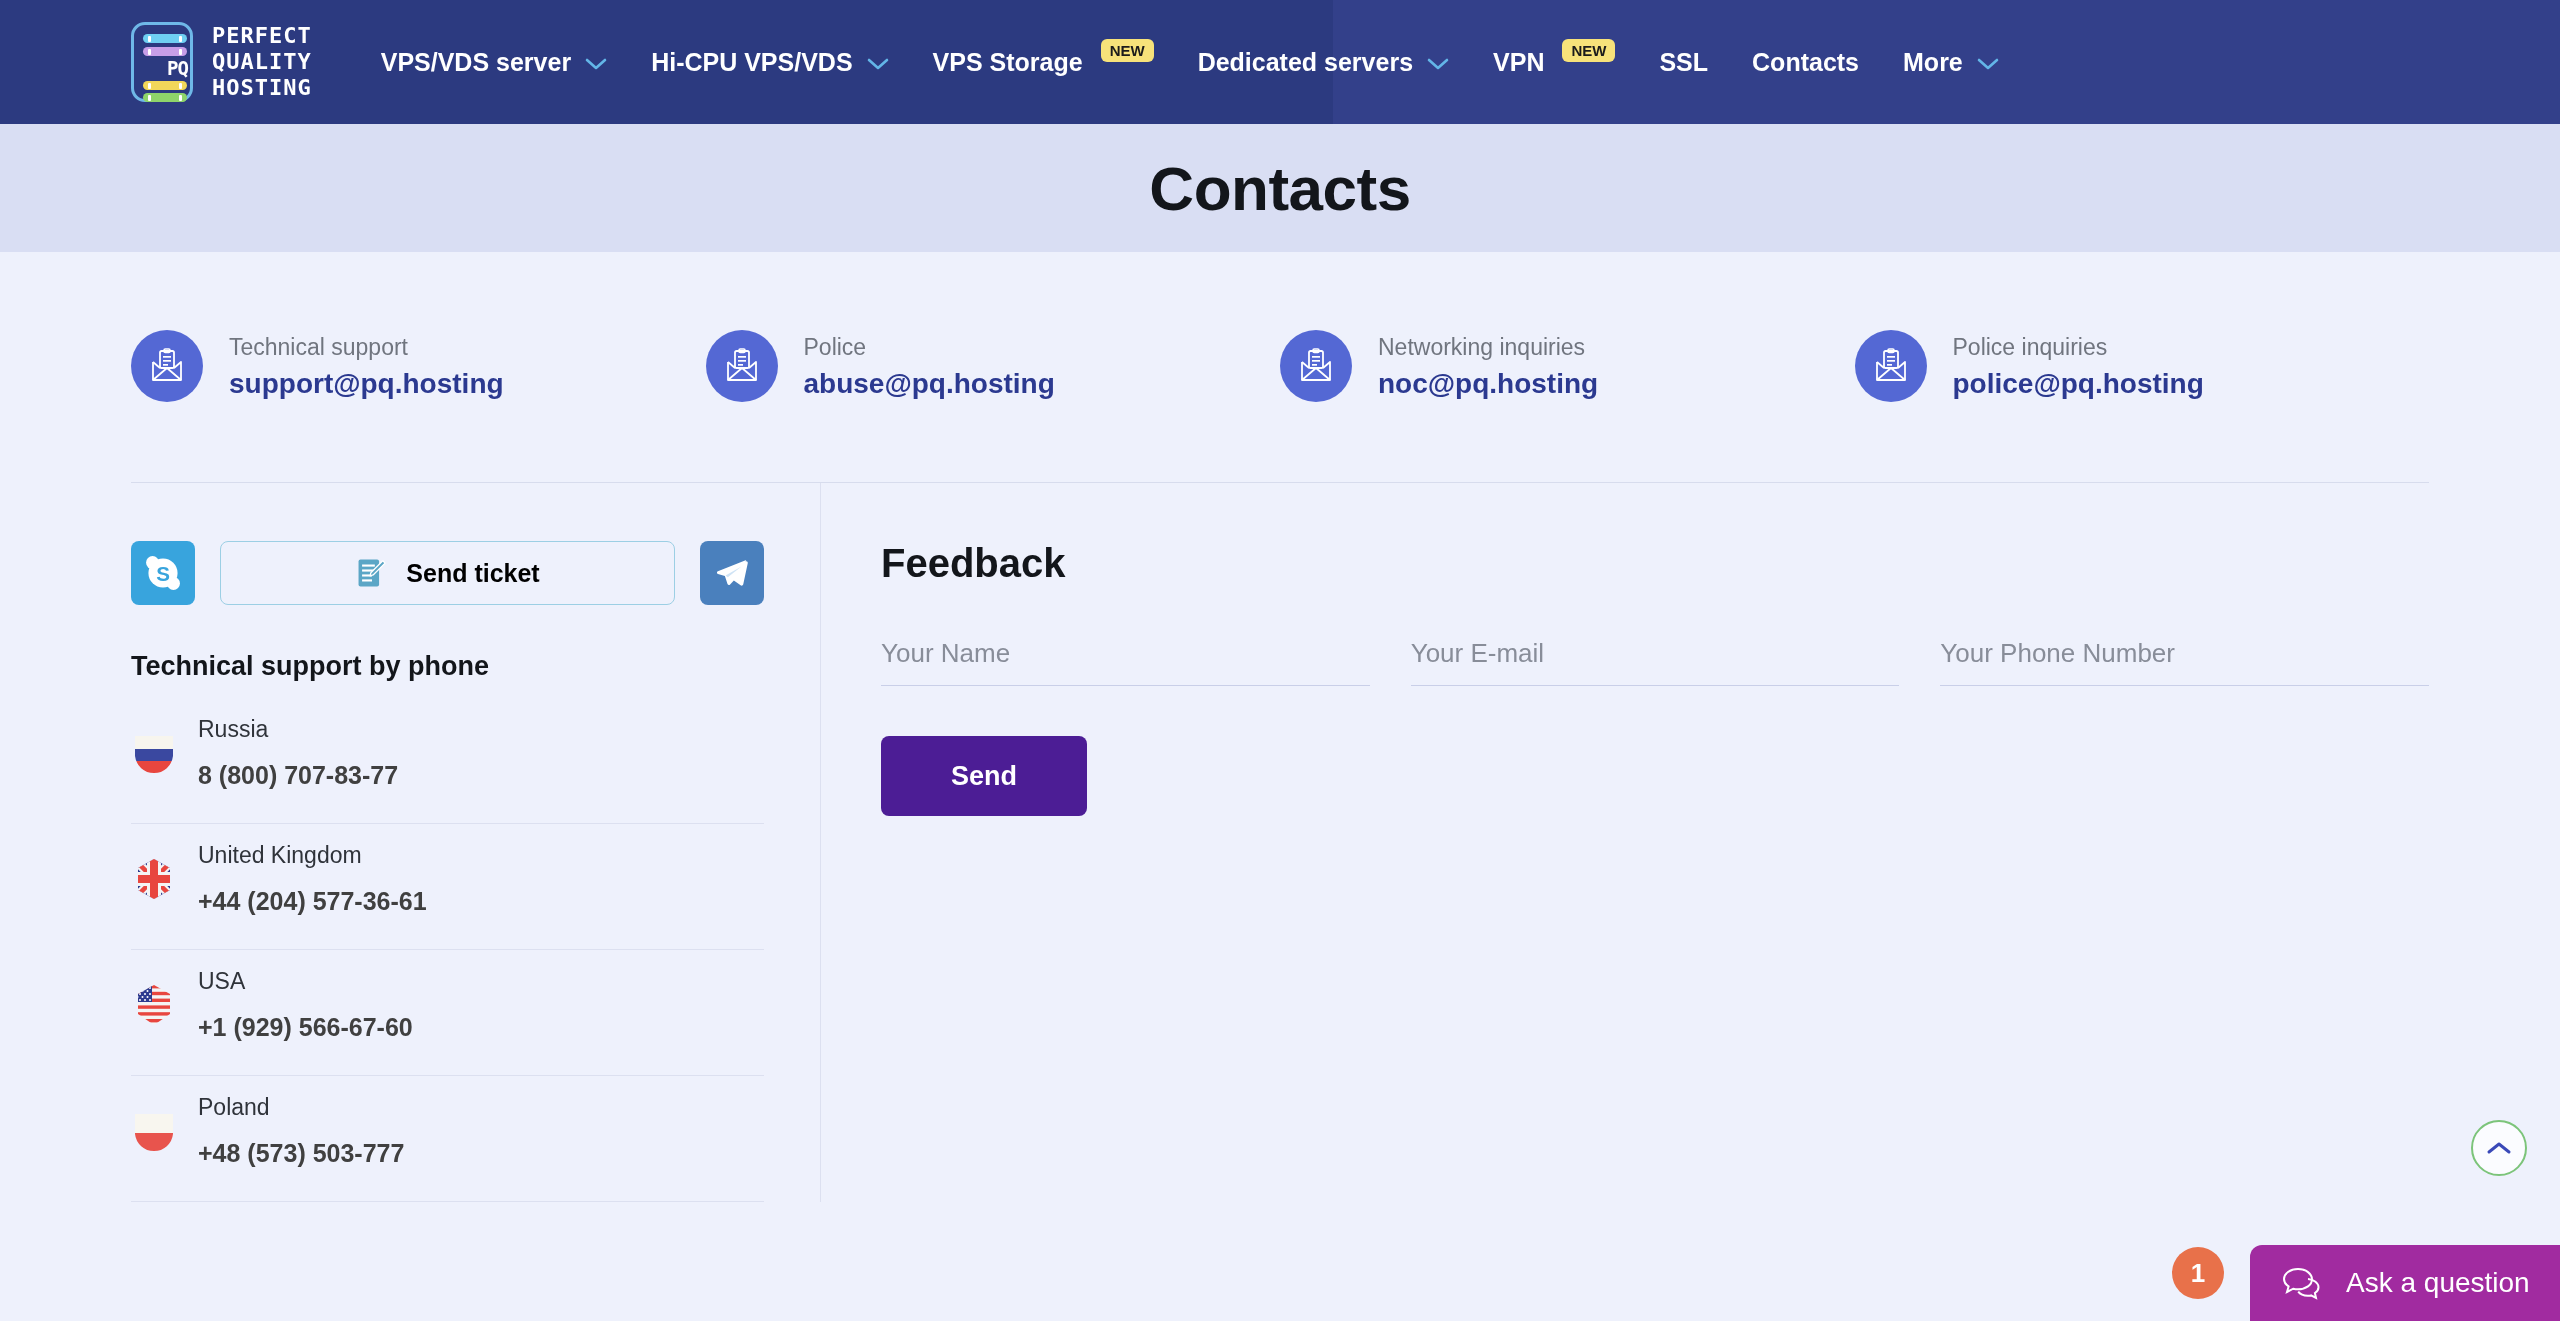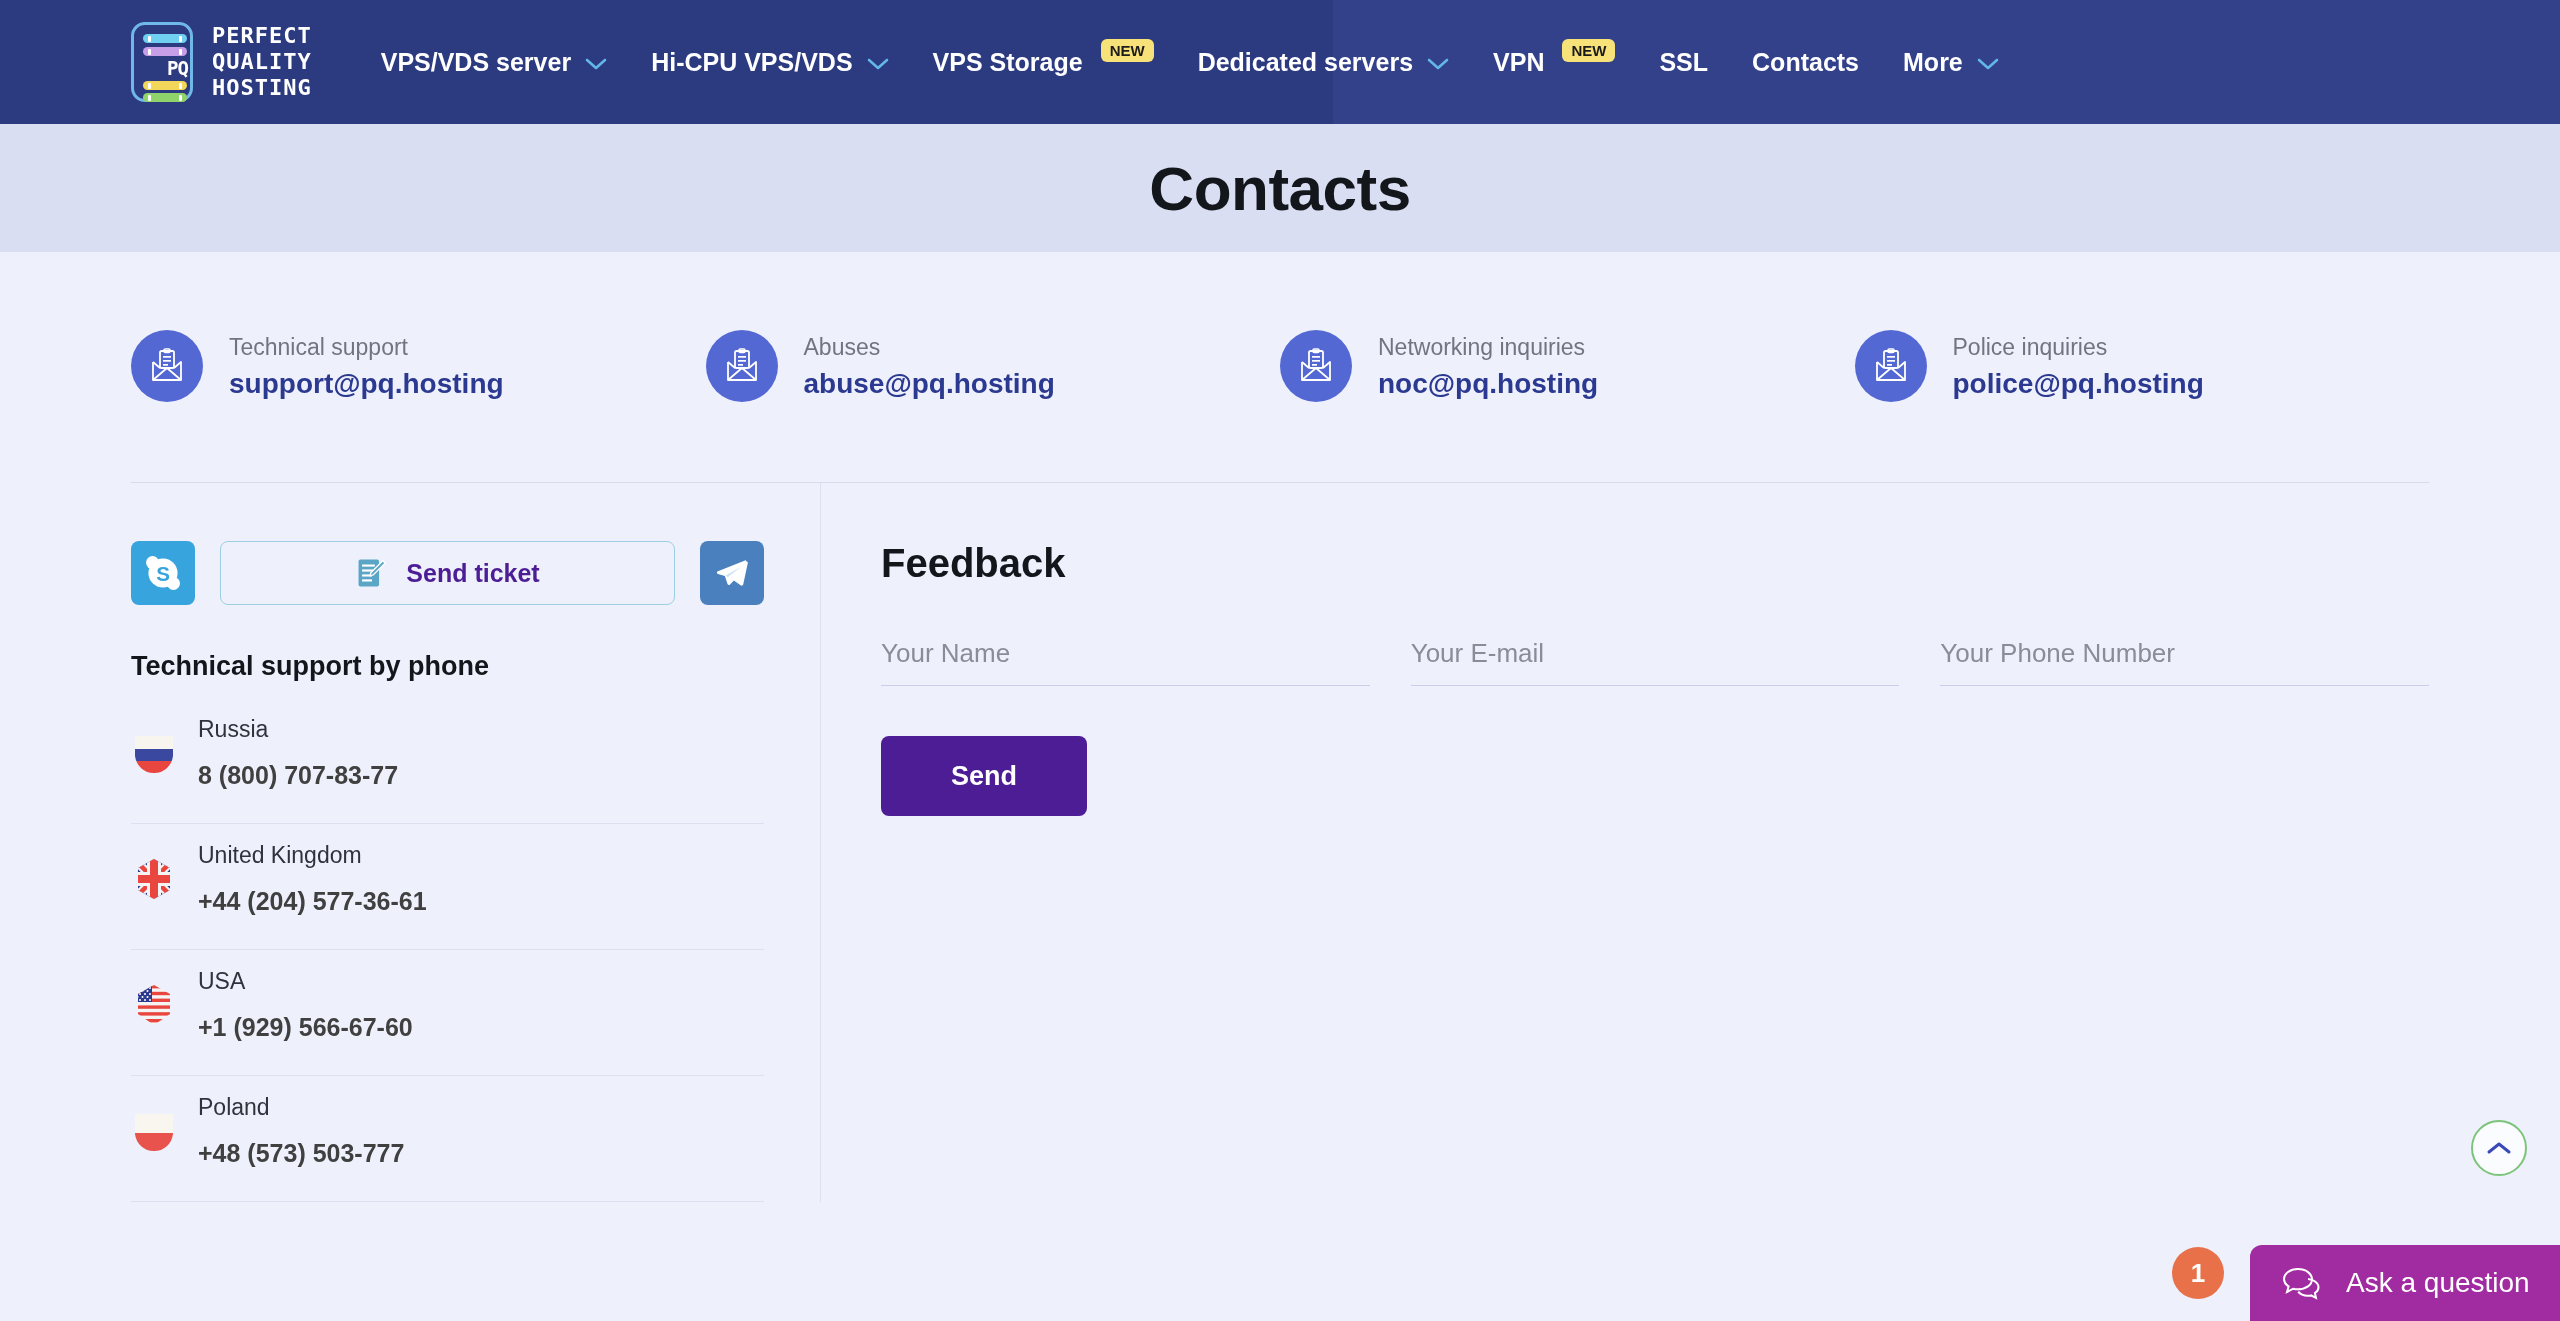--- a/index.html
+++ b/index.html
@@ -160,21 +160,21 @@
   .telegram { background: #4a80bd; }
   .ticket-btn {
     flex: 1;
     height: 64px;
     border: 1px solid #9ccfe4;
     border-radius: 8px;
     display: flex; align-items: center; justify-content: center; gap: 17px;
     background: transparent;
     cursor: pointer;
   }
-  .ticket-btn .txt { color: #4c1d95; font-size: 25px; font-weight: 700; }
+  .ticket-btn .txt { color: #000000; font-size: 25px; font-weight: 700; }
 
   .phone-title {
     margin-top: 46px;
     font-size: 27px; font-weight: 700; color: #13161b;
   }
   .phone-list { margin-top: 16px; }
   .phone-item {
     display: flex; align-items: center; gap: 21px;
     padding: 16px 0 32px 0;
     border-bottom: 1px solid #dce0f0;
@@ -360,21 +360,21 @@
             <rect x="17" y="3" width="6" height="3.4" rx="1.2" fill="none" stroke="#ffffff" stroke-width="1.6"></rect>
             <rect x="16" y="10" width="8" height="1.7" fill="#ffffff"></rect>
             <rect x="16" y="14" width="8" height="1.7" fill="#ffffff"></rect>
             <rect x="16" y="18" width="5" height="1.7" fill="#ffffff"></rect>
             <path d="M6 16v18h28V16l-7 6" fill="none" stroke="#ffffff" stroke-width="1.8" stroke-linejoin="round"></path>
             <path d="M6 16l7 6" fill="none" stroke="#ffffff" stroke-width="1.8"></path>
             <path d="M6 34l14-12 14 12" fill="none" stroke="#ffffff" stroke-width="1.8" stroke-linejoin="round"></path>
           </svg>
         </span>
         <span class="email-meta">
-          <div class="label">Abuses</div>
+          <div class="label">Police</div>
           <div class="addr">abuse@pq.hosting</div>
         </span>
       </div>
       <div class="email-block">
         <span class="env-circle">
           <svg width="40" height="40" viewBox="0 0 40 40">
             <rect x="13" y="5" width="14" height="17" rx="1.6" fill="none" stroke="#ffffff" stroke-width="1.8"></rect>
             <rect x="17" y="3" width="6" height="3.4" rx="1.2" fill="none" stroke="#ffffff" stroke-width="1.6"></rect>
             <rect x="16" y="10" width="8" height="1.7" fill="#ffffff"></rect>
             <rect x="16" y="14" width="8" height="1.7" fill="#ffffff"></rect>

